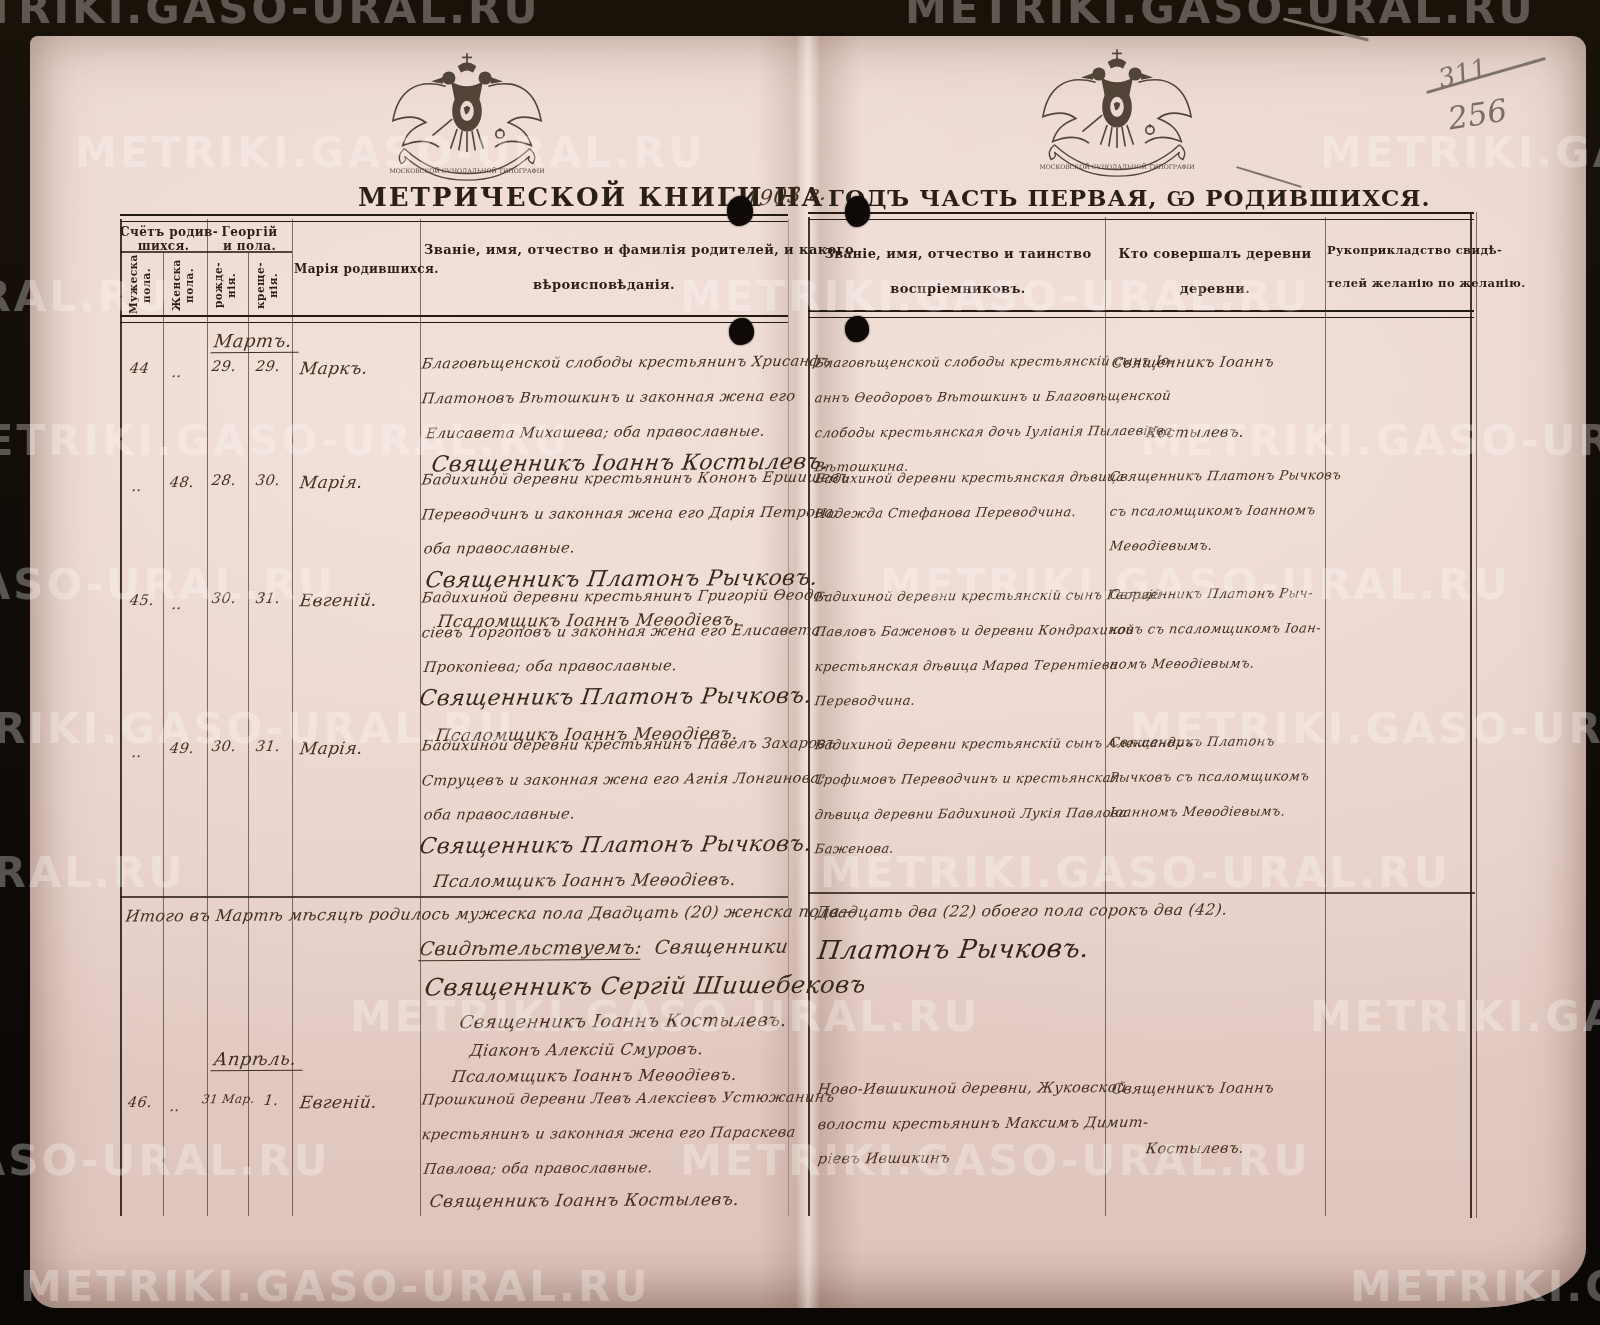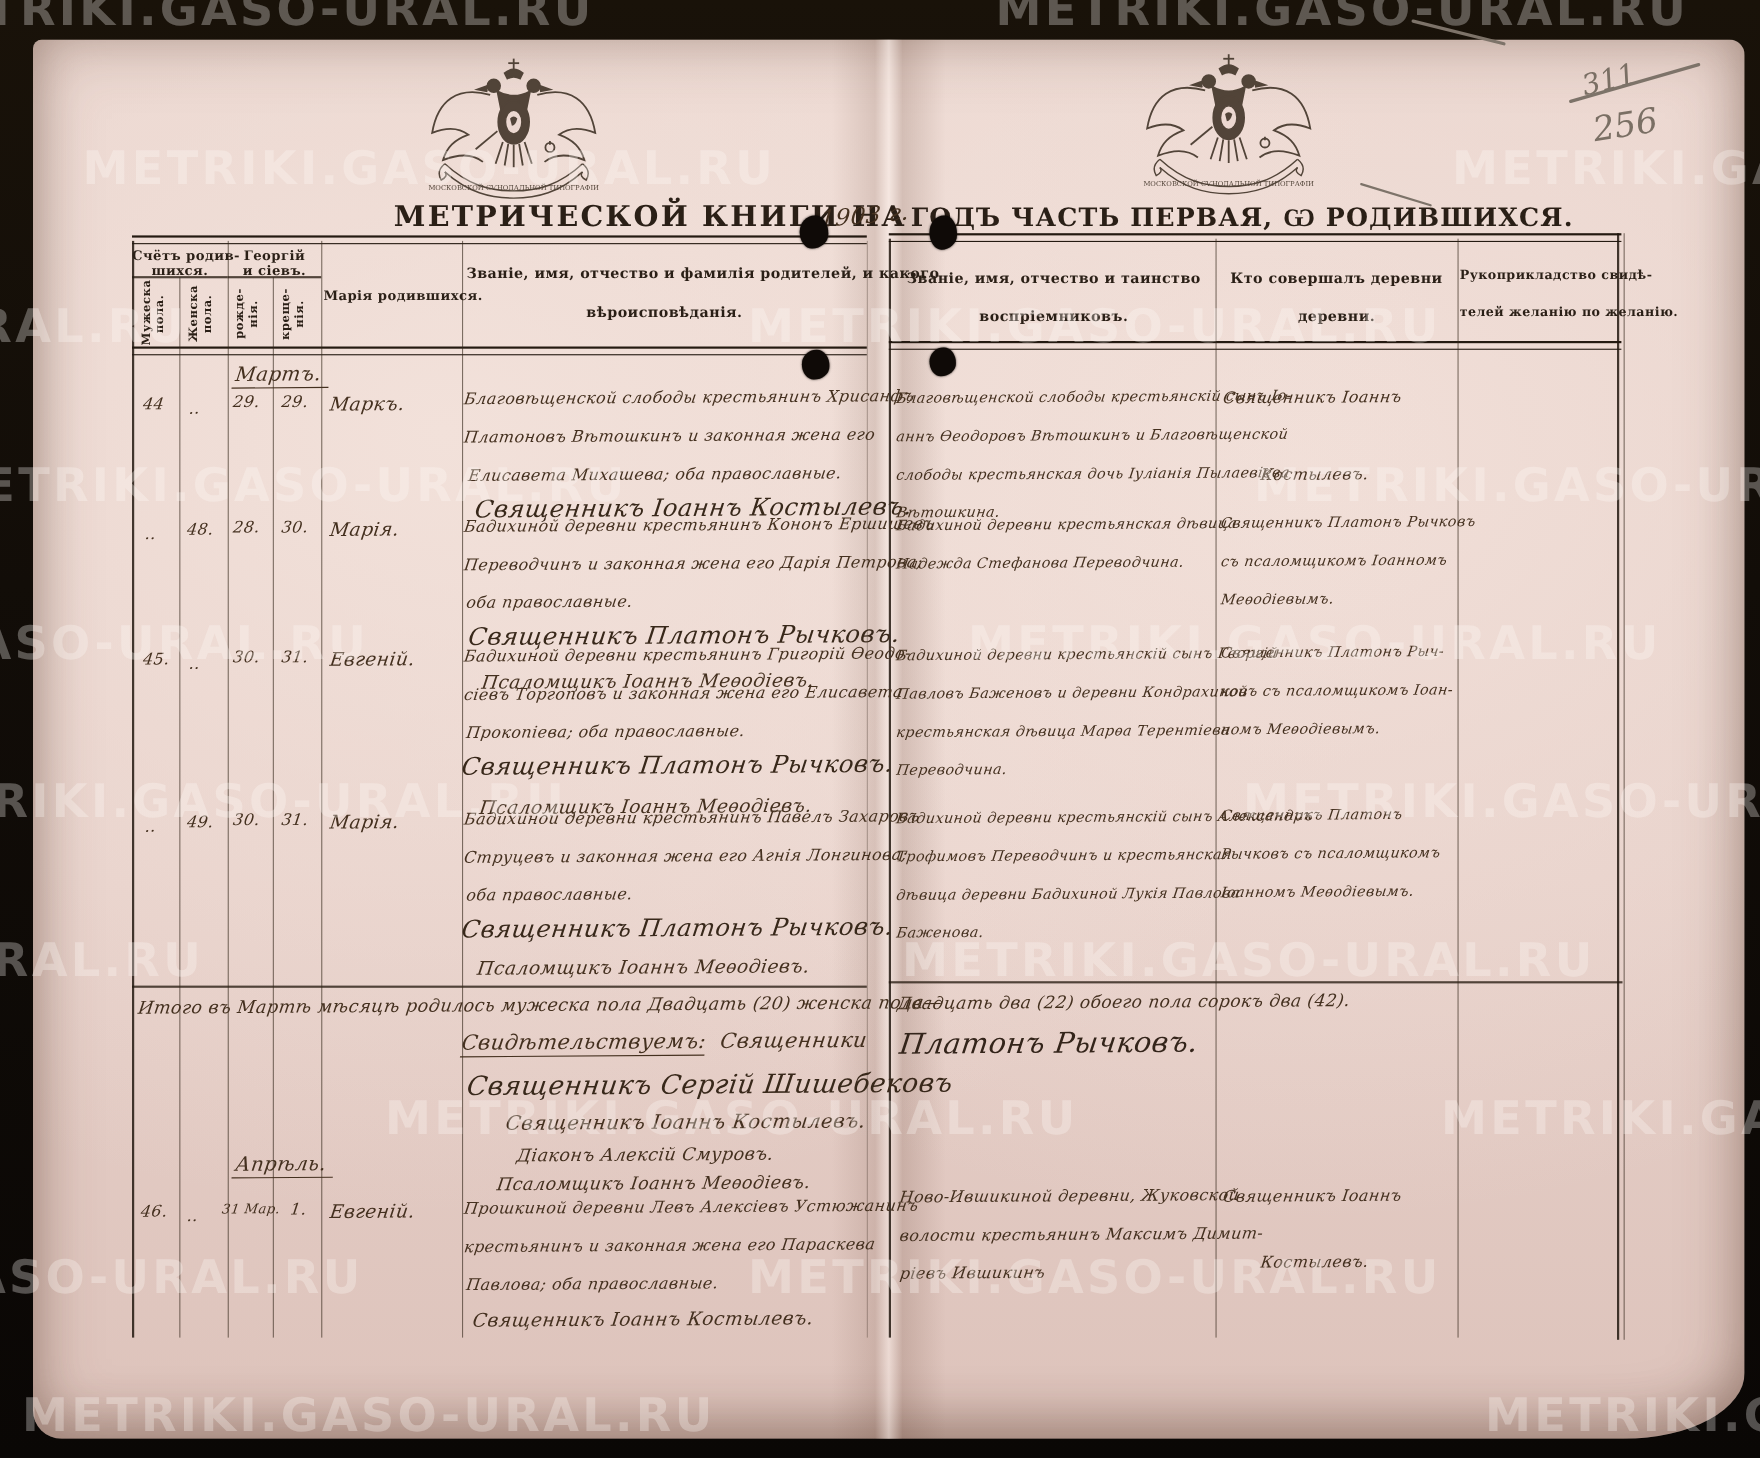--- a/index.html
+++ b/index.html
@@ -118,21 +118,21 @@
 
   <div class="abs vline-strong" style="left:808px;top:217px;height:999px;"></div>
   <div class="abs vline" style="left:1105px;top:217px;height:999px;"></div>
   <div class="abs vline" style="left:1325px;top:217px;height:999px;"></div>
   <div class="abs vline-strong" style="left:1470px;top:212px;height:1006px;"></div>
   <div class="abs vline" style="left:1476px;top:212px;height:1006px;"></div>
 
   <span class="abs print hdr" style="left:120px;top:225px;width:87px;font-size:12px;">Счётъ родив-</span>
   <span class="abs print hdr" style="left:120px;top:239px;width:87px;font-size:12px;">шихся.</span>
   <span class="abs print hdr" style="left:207px;top:225px;width:85px;font-size:12px;">Георгій</span>
-  <span class="abs print hdr" style="left:207px;top:239px;width:85px;font-size:12px;">и сіевъ.</span>
+  <span class="abs print hdr" style="left:207px;top:239px;width:85px;font-size:12px;">и пола.</span>
   <span class="abs print vlabel" style="left:127px;top:256px;height:58px;width:32px;">Мужеска пола.</span>
   <span class="abs print vlabel" style="left:170px;top:256px;height:58px;width:32px;">Женска пола.</span>
   <span class="abs print vlabel" style="left:212px;top:256px;height:58px;width:30px;">рожде- нія.</span>
   <span class="abs print vlabel" style="left:254px;top:256px;height:58px;width:30px;">креще- нія.</span>
   <span class="abs print hdr" style="left:294px;top:262px;width:126px;font-size:12px;">Марія родившихся.</span>
   <span class="abs print hdr" style="left:424px;top:242px;width:360px;font-size:13px;">Званіе, имя, отчество и фамилія родителей, и какого</span>
   <span class="abs print hdr" style="left:424px;top:277px;width:360px;font-size:13px;">вѣроисповѣданія.</span>
 
   <span class="abs print hdr" style="left:812px;top:246px;width:292px;font-size:13px;">Званіе, имя, отчество и таинство</span>
   <span class="abs print hdr" style="left:812px;top:281px;width:292px;font-size:13px;">воспріемниковъ.</span>

